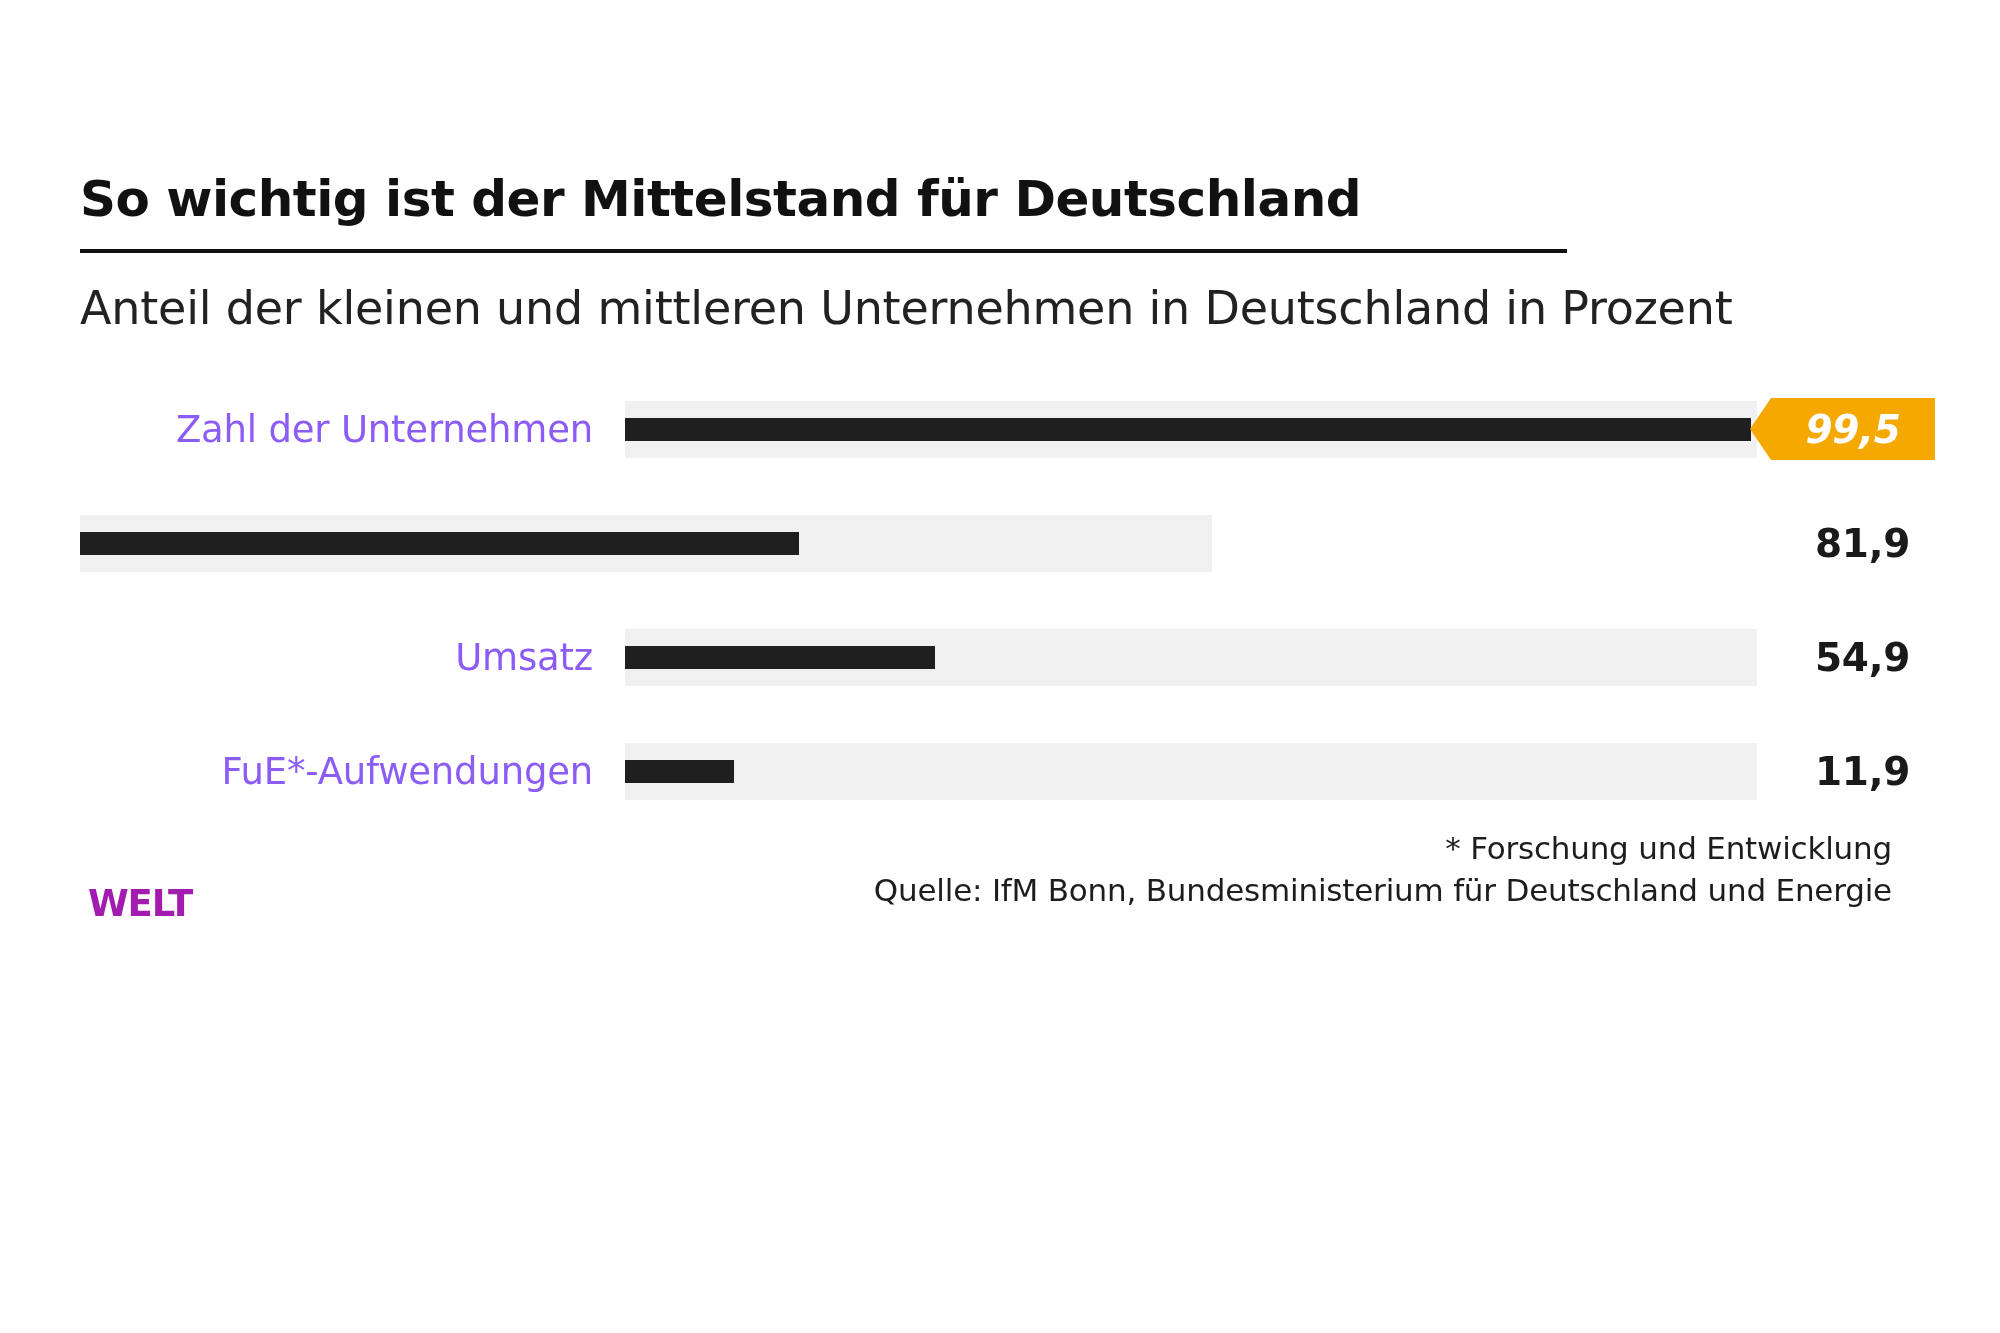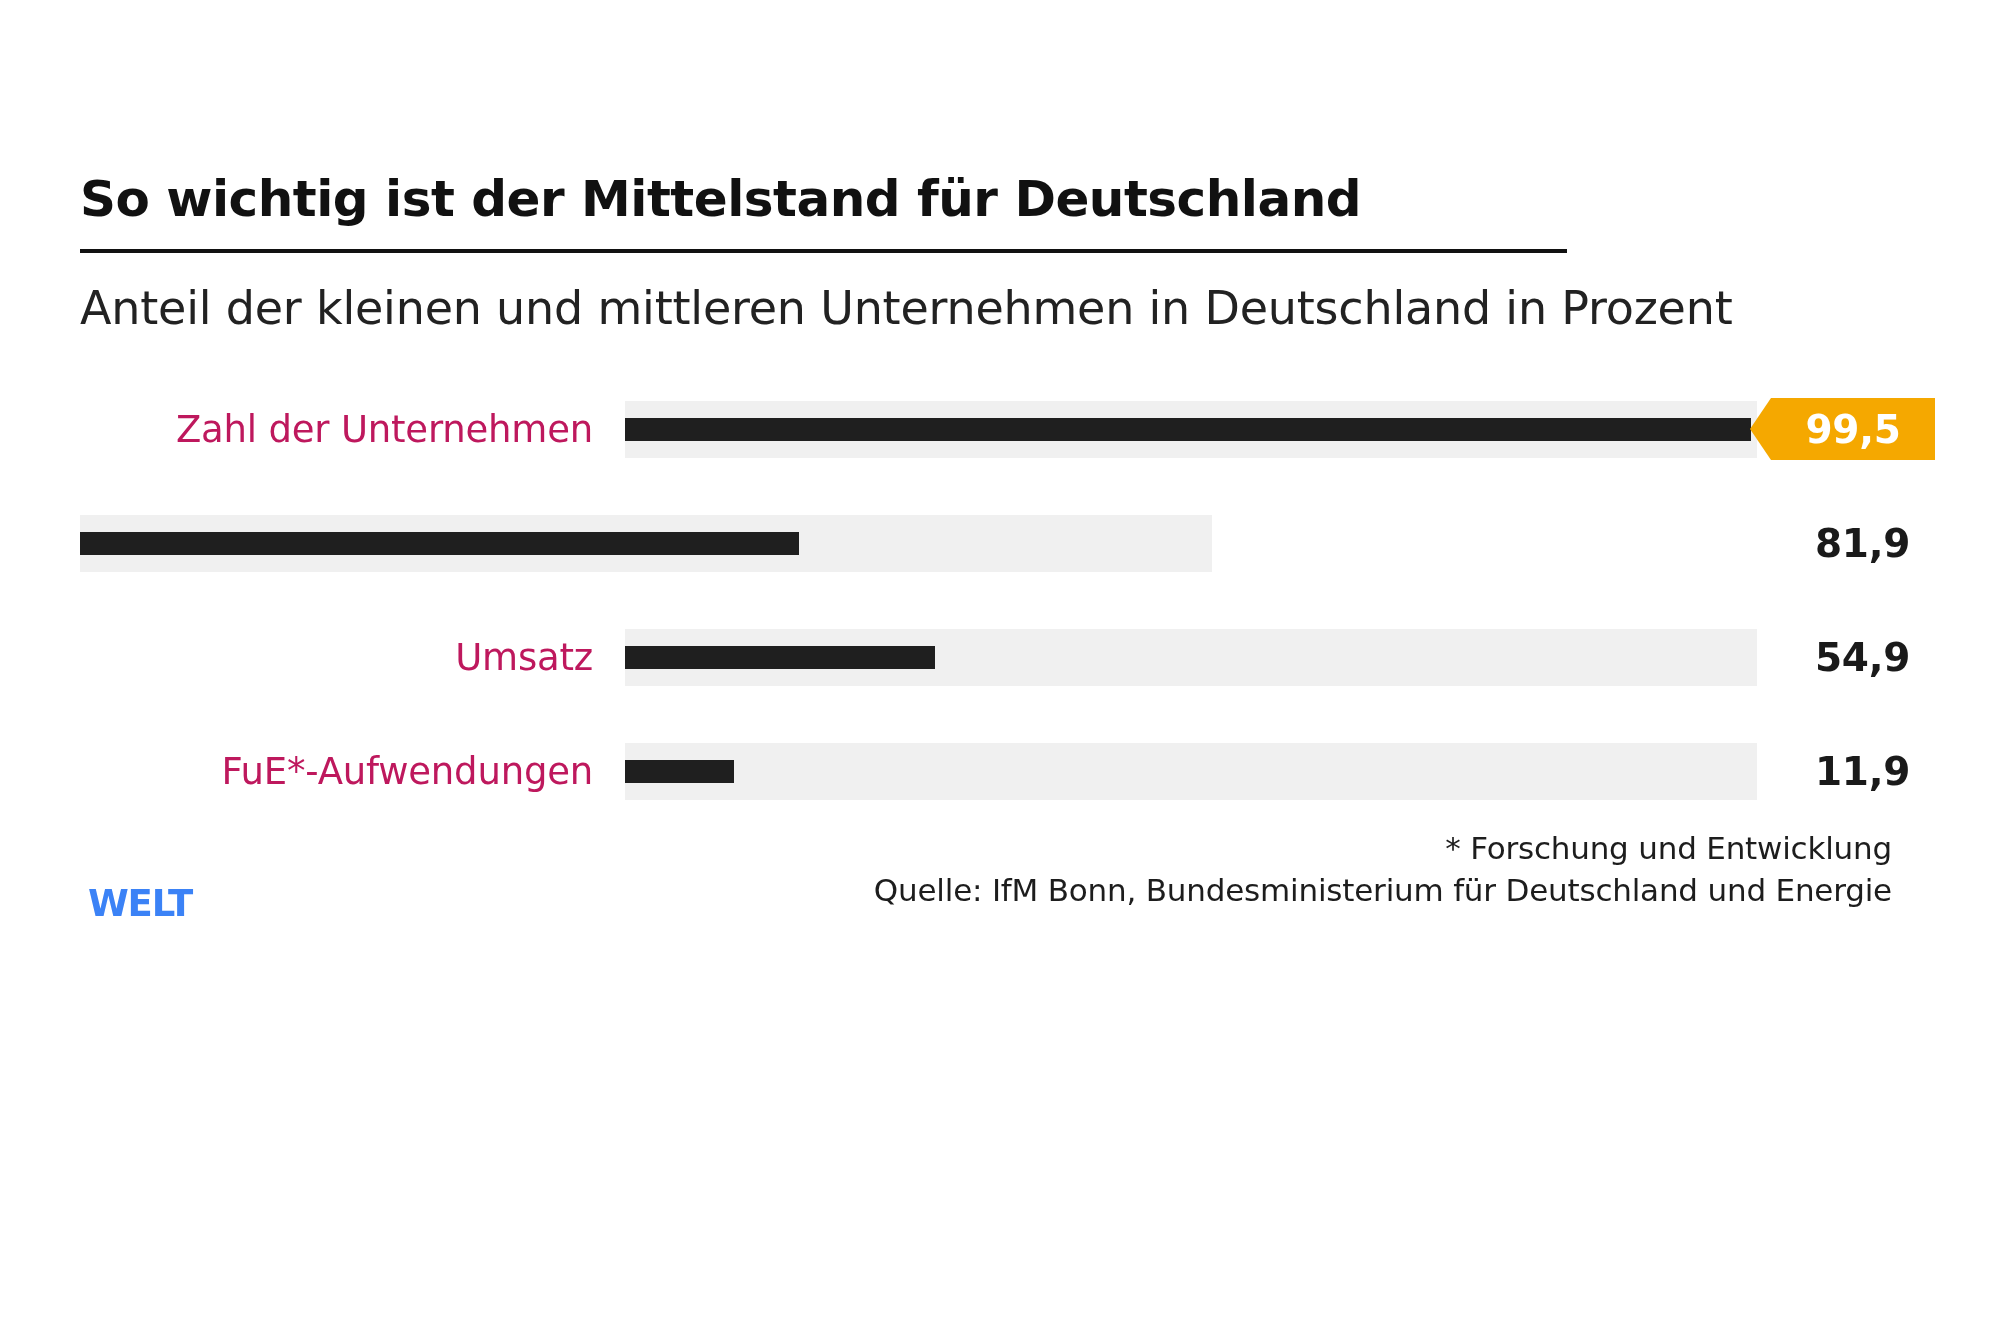--- a/index.html
+++ b/index.html
@@ -60,21 +60,21 @@
     height: 114px;
   }
   .bar-label {
     width: 545px;
     flex: 0 0 545px;
     text-align: right;
     padding-right: 32px;
     box-sizing: border-box;
     font-size: 37px;
     font-weight: 400;
-    color: #be185d;
+    color: #8b5cf6;
     letter-spacing: -0.2px;
     white-space: nowrap;
   }
   .bar-track {
     position: relative;
     flex: 0 0 1132px;
     width: 1132px;
     height: 57px;
     background: #f0f0f0;
     display: flex;
@@ -109,20 +109,21 @@
     background: #f5a800;
     color: #ffffff;
     font-size: 39px;
     font-weight: 700;
     display: flex;
     align-items: center;
     justify-content: center;
     width: 164px;
     margin-left: 14px;
     letter-spacing: -0.3px;
+    font-style: italic;
   }
   .highlight-box::before {
     content: "";
     position: absolute;
     left: -21px;
     top: 0;
     width: 0;
     height: 0;
     border-top: 31px solid transparent;
     border-bottom: 31px solid transparent;
@@ -141,21 +142,21 @@
     padding-right: 28px;
     letter-spacing: -0.2px;
   }
   .brand {
     position: absolute;
     left: 8px;
     top: 54px;
     font-size: 37px;
     font-weight: 800;
     letter-spacing: -1.2px;
-    color: #3b82f6;
+    color: #a21caf;
   }
 </style>
 </head>
 <body>
 
 <div class="page">
 
   <div class="title-block">
     <h1 class="chart-title">So wichtig ist der Mittelstand für Deutschland</h1>
     <div class="title-rule"></div>

